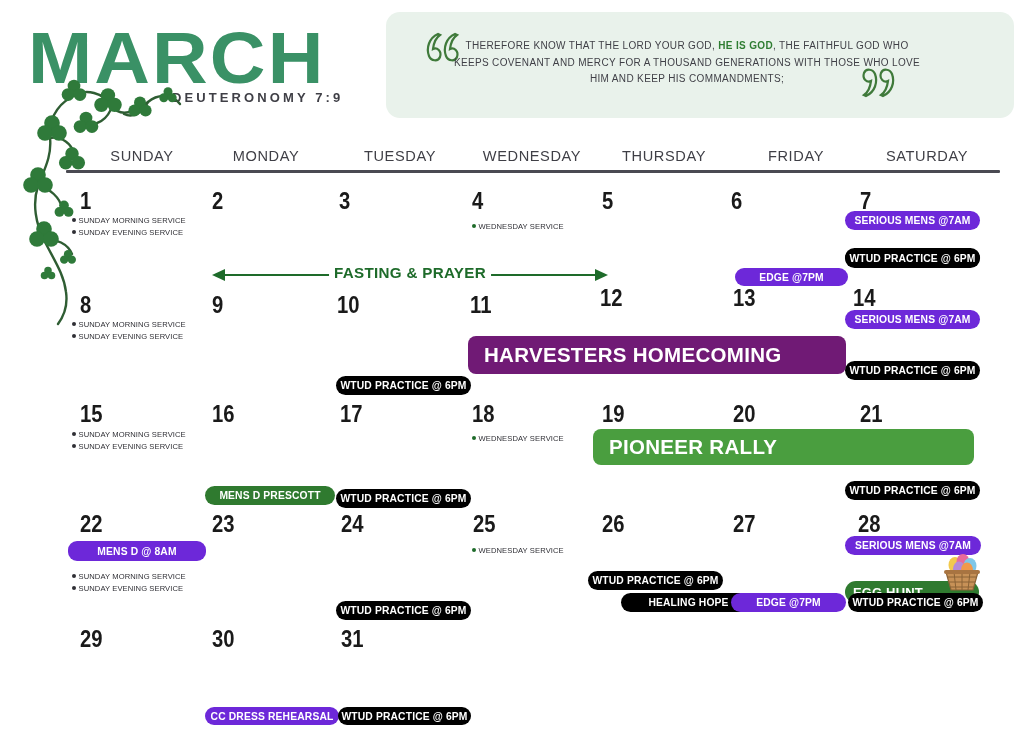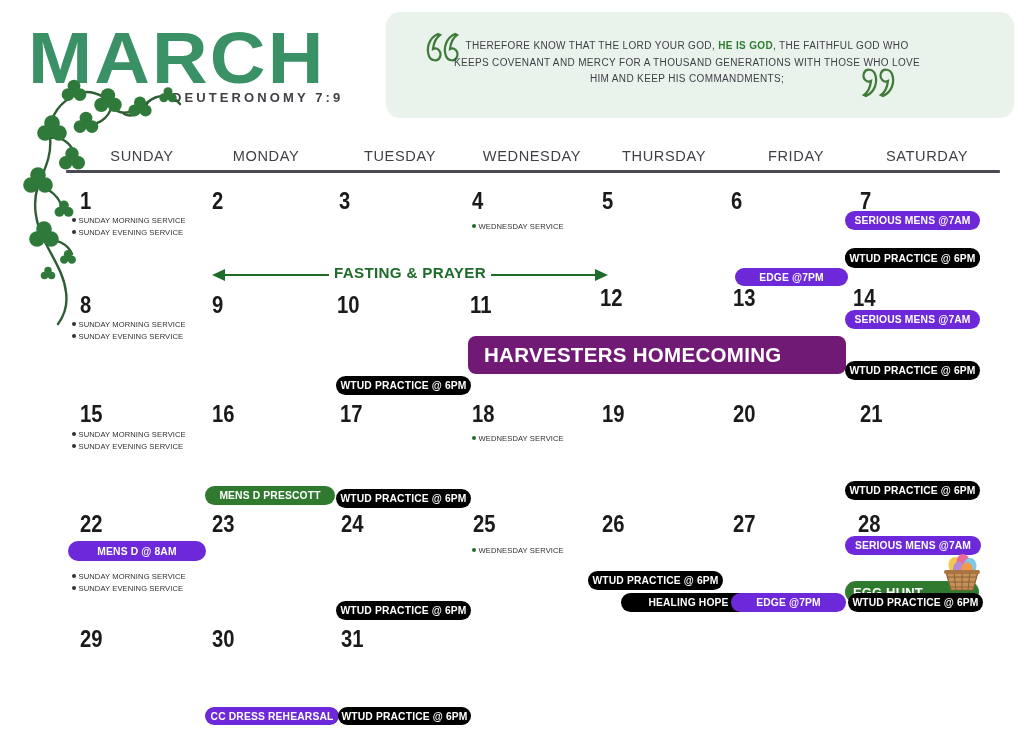--- a/index.html
+++ b/index.html
@@ -268,34 +268,35 @@
   <div class="daynum" style="left:860px;top:401px;">21</div>
 
   <div class="bullets" style="left:72px;top:429px;">
     <span class="bul"></span><span>SUNDAY MORNING SERVICE</span><br>
     <span class="bul"></span><span>SUNDAY EVENING SERVICE</span>
   </div>
   <div class="bullets" style="left:472px;top:433px;">
     <span class="bul green"></span><span>WEDNESDAY SERVICE</span>
   </div>
 
+  <div class="banner light" style="left:593px;top:429px;width:381px;height:36px;">PIONEER RALLY</div>
 
   <div class="pill black" style="left:845px;top:481px;width:135px;height:19px;">WTUD PRACTICE @ 6PM</div>
   <div class="pill dkgreen" style="left:205px;top:486px;width:130px;height:19px;">MENS D PRESCOTT</div>
   <div class="pill black" style="left:336px;top:489px;width:135px;height:19px;">WTUD PRACTICE @ 6PM</div>
 
   <div class="daynum" style="left:80px;top:511px;">22</div>
   <div class="daynum" style="left:212px;top:511px;">23</div>
   <div class="daynum" style="left:341px;top:511px;">24</div>
   <div class="daynum" style="left:473px;top:511px;">25</div>
   <div class="daynum" style="left:602px;top:511px;">26</div>
   <div class="daynum" style="left:733px;top:511px;">27</div>
   <div class="daynum" style="left:858px;top:511px;">28</div>
 
-  <div class="pill gray" style="left:68px;top:541px;width:138px;height:20px;">MENS D @ 8AM</div>
+  <div class="pill gray" style="left:68px;top:541px;width:138px;height:20px;border-radius:9px;">MENS D @ 8AM</div>
 
   <div class="bullets" style="left:72px;top:571px;">
     <span class="bul"></span><span>SUNDAY MORNING SERVICE</span><br>
     <span class="bul"></span><span>SUNDAY EVENING SERVICE</span>
   </div>
   <div class="bullets" style="left:472px;top:545px;">
     <span class="bul green"></span><span>WEDNESDAY SERVICE</span>
   </div>
 
   <div class="pill gray" style="left:845px;top:536px;width:136px;height:19px;">SERIOUS MENS @7AM</div>

